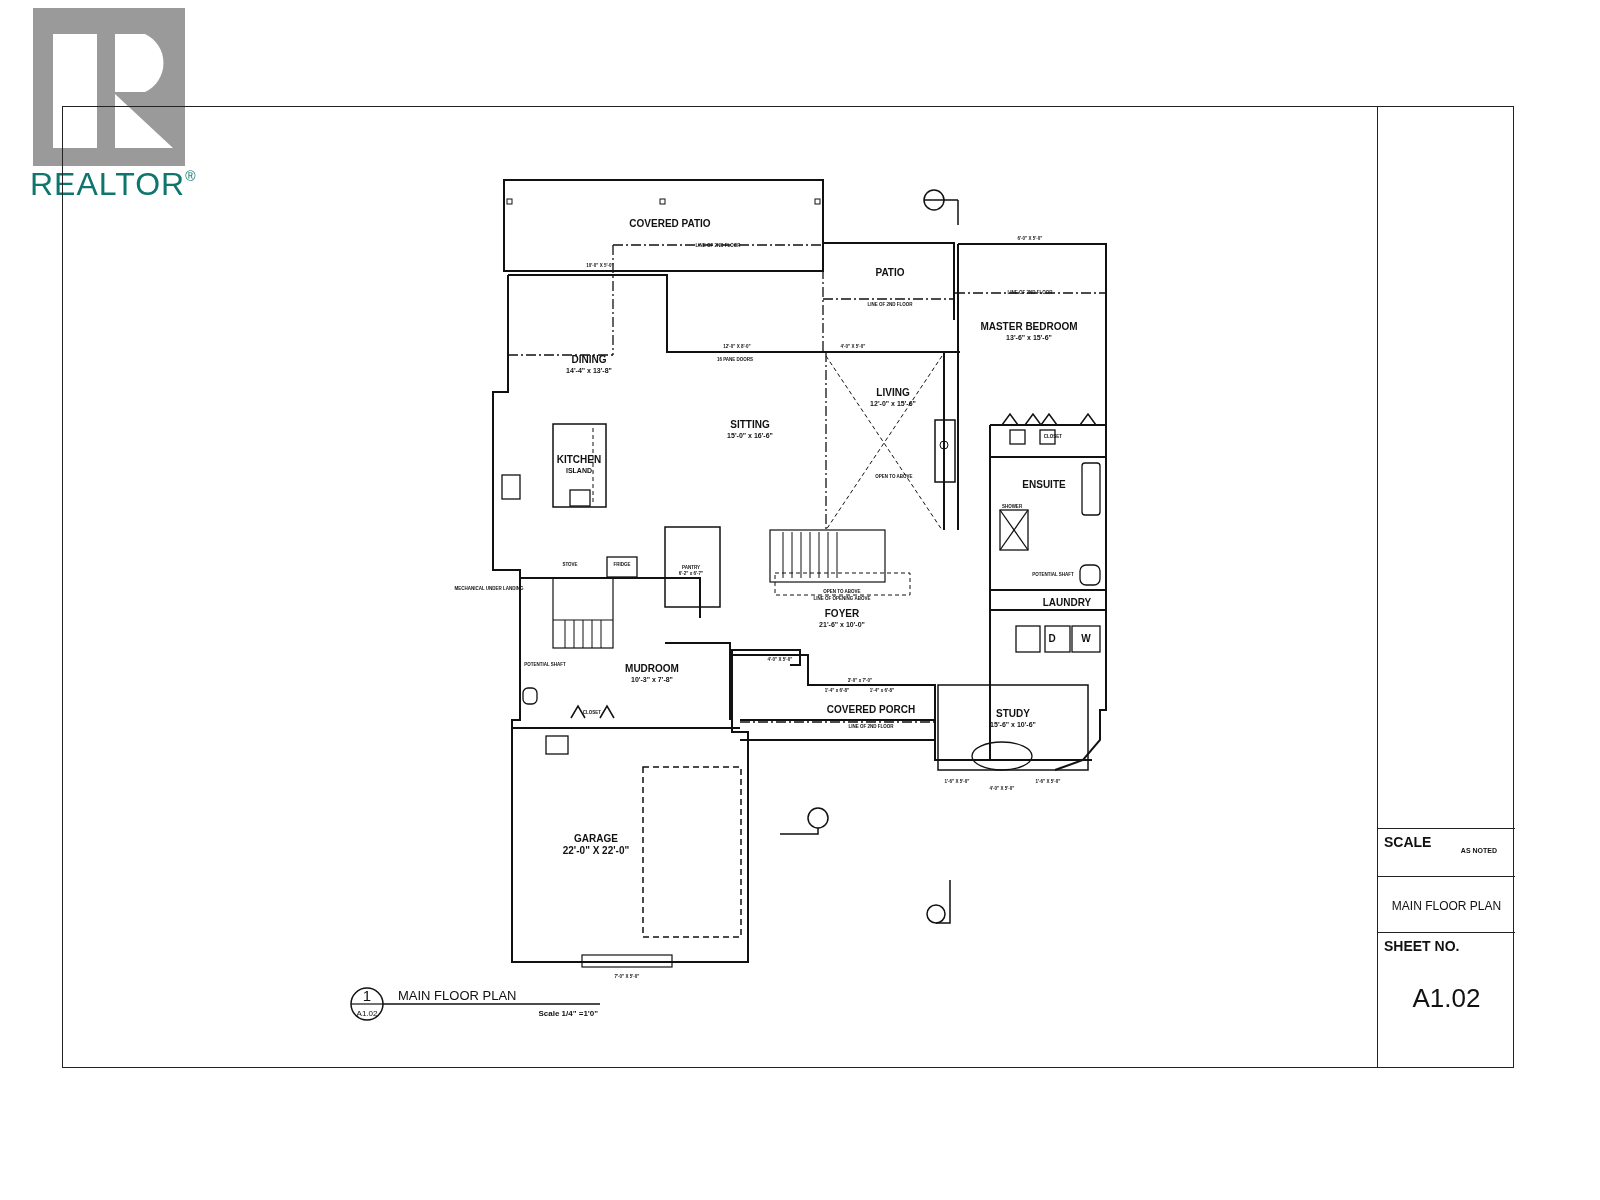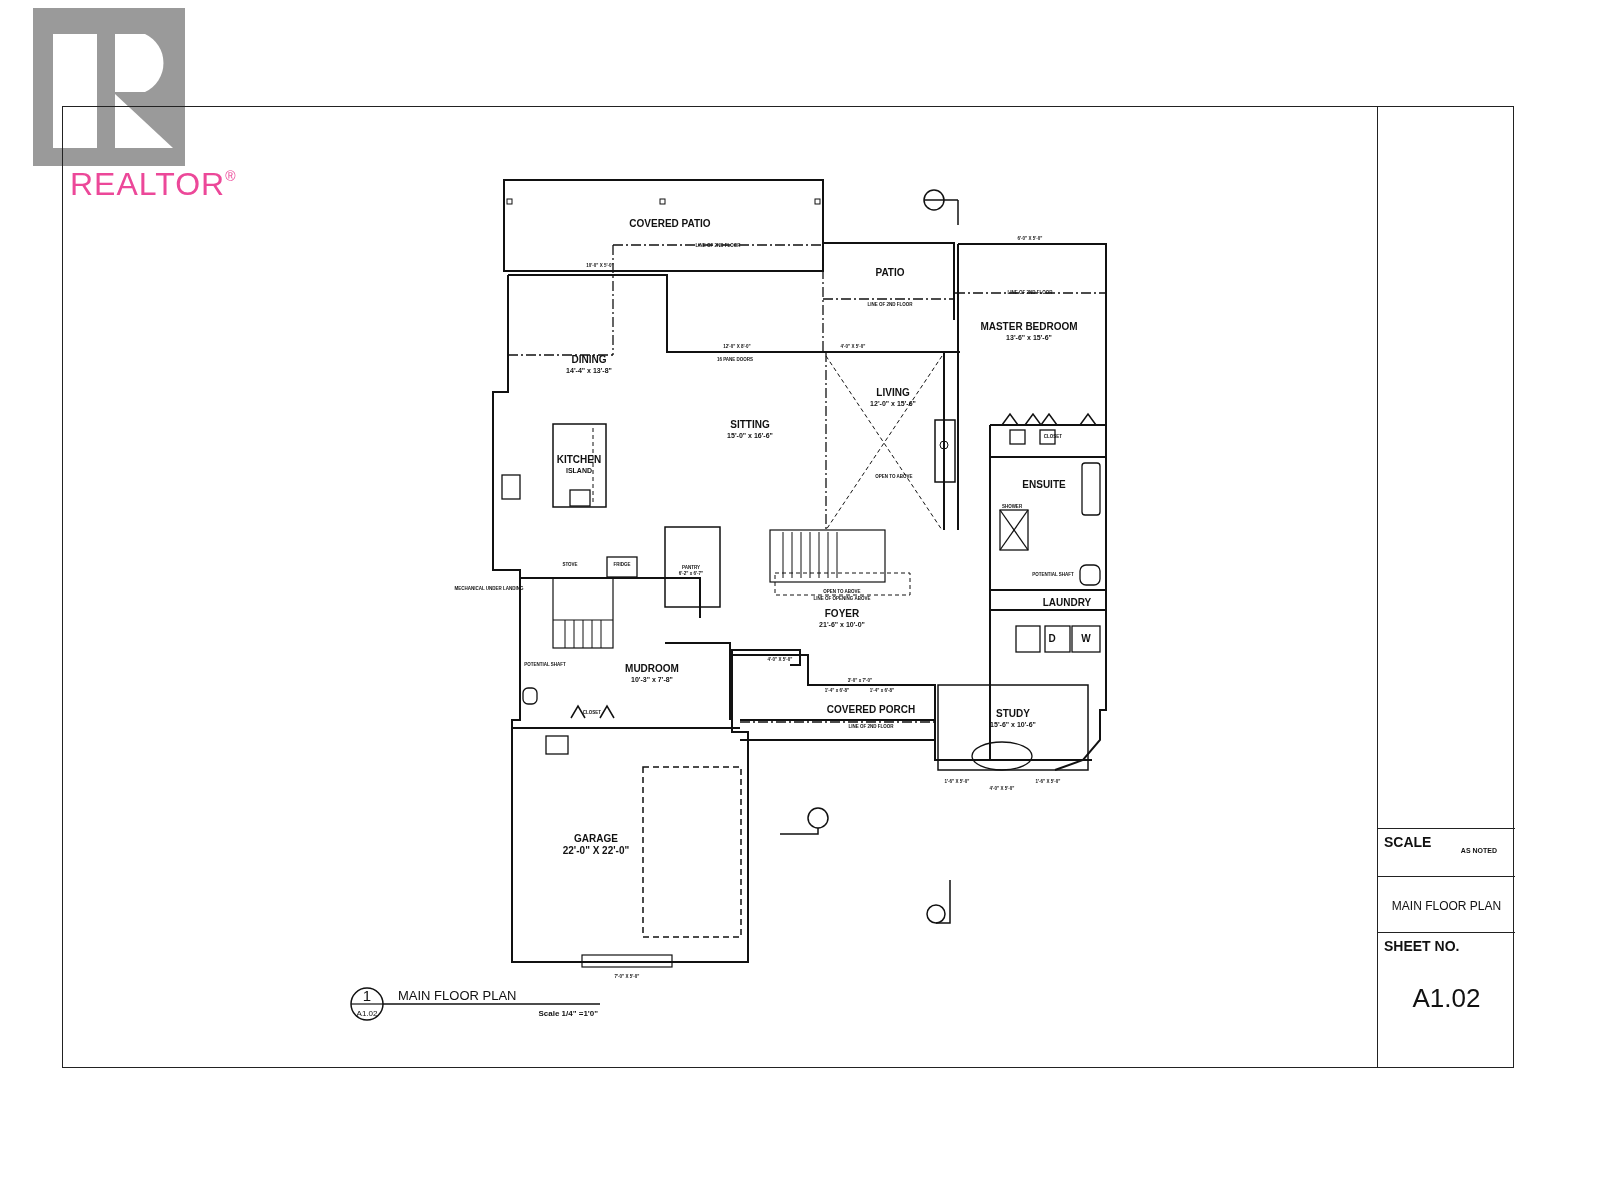--- a/index.html
+++ b/index.html
@@ -1,19 +1,19 @@
 <!DOCTYPE html>
 <html><head>
 <meta charset="utf-8">
 <style>
   html, body { margin:0; padding:0; background:#ffffff; }
   body { width:1600px; height:1200px; position:relative; overflow:hidden; font-family:"Liberation Sans", sans-serif; color:#111; }
   .abs { position:absolute; }
   #logo { left:33px; top:8px; width:152px; height:158px; background:#9a9a9a; }
-  #logo-word { left:30px; top:166px; font-size:32px; color:#ec4899; letter-spacing:1px; font-family:"Liberation Sans", sans-serif;margin-left:40px; }
+  #logo-word { left:30px; top:166px; font-size:32px; color:#0f766e; letter-spacing:1px; font-family:"Liberation Sans", sans-serif; }
   #logo-word sup { font-size:14px; vertical-align:top; position:relative; top:2px; }
   #sheet { left:62px; top:106px; width:1452px; height:962px; border:1.5px solid #222; box-sizing:border-box; }
   #titleblock { left:1377px; top:106px; width:137px; height:962px; border-left:1.5px solid #222; box-sizing:border-box; }
   .tb-cell { position:absolute; left:0; width:137px; border-top:1.5px solid #222; box-sizing:border-box; }
   .tb-label { position:absolute; left:6px; top:5px; font-size:14px; font-weight:bold; }
   .tb-value-sm { position:absolute; right:18px; top:18px; font-size:7px; font-weight:bold; }
   .tb-title { position:absolute; left:0; width:137px; text-align:center; top:22px; font-size:12px; }
   .tb-sheet { position:absolute; left:0; width:137px; text-align:center; top:50px; font-size:26px; }
   svg text { font-family:"Liberation Sans", sans-serif; fill:#111; }
   .room { font-size:10px; font-weight:bold; }

